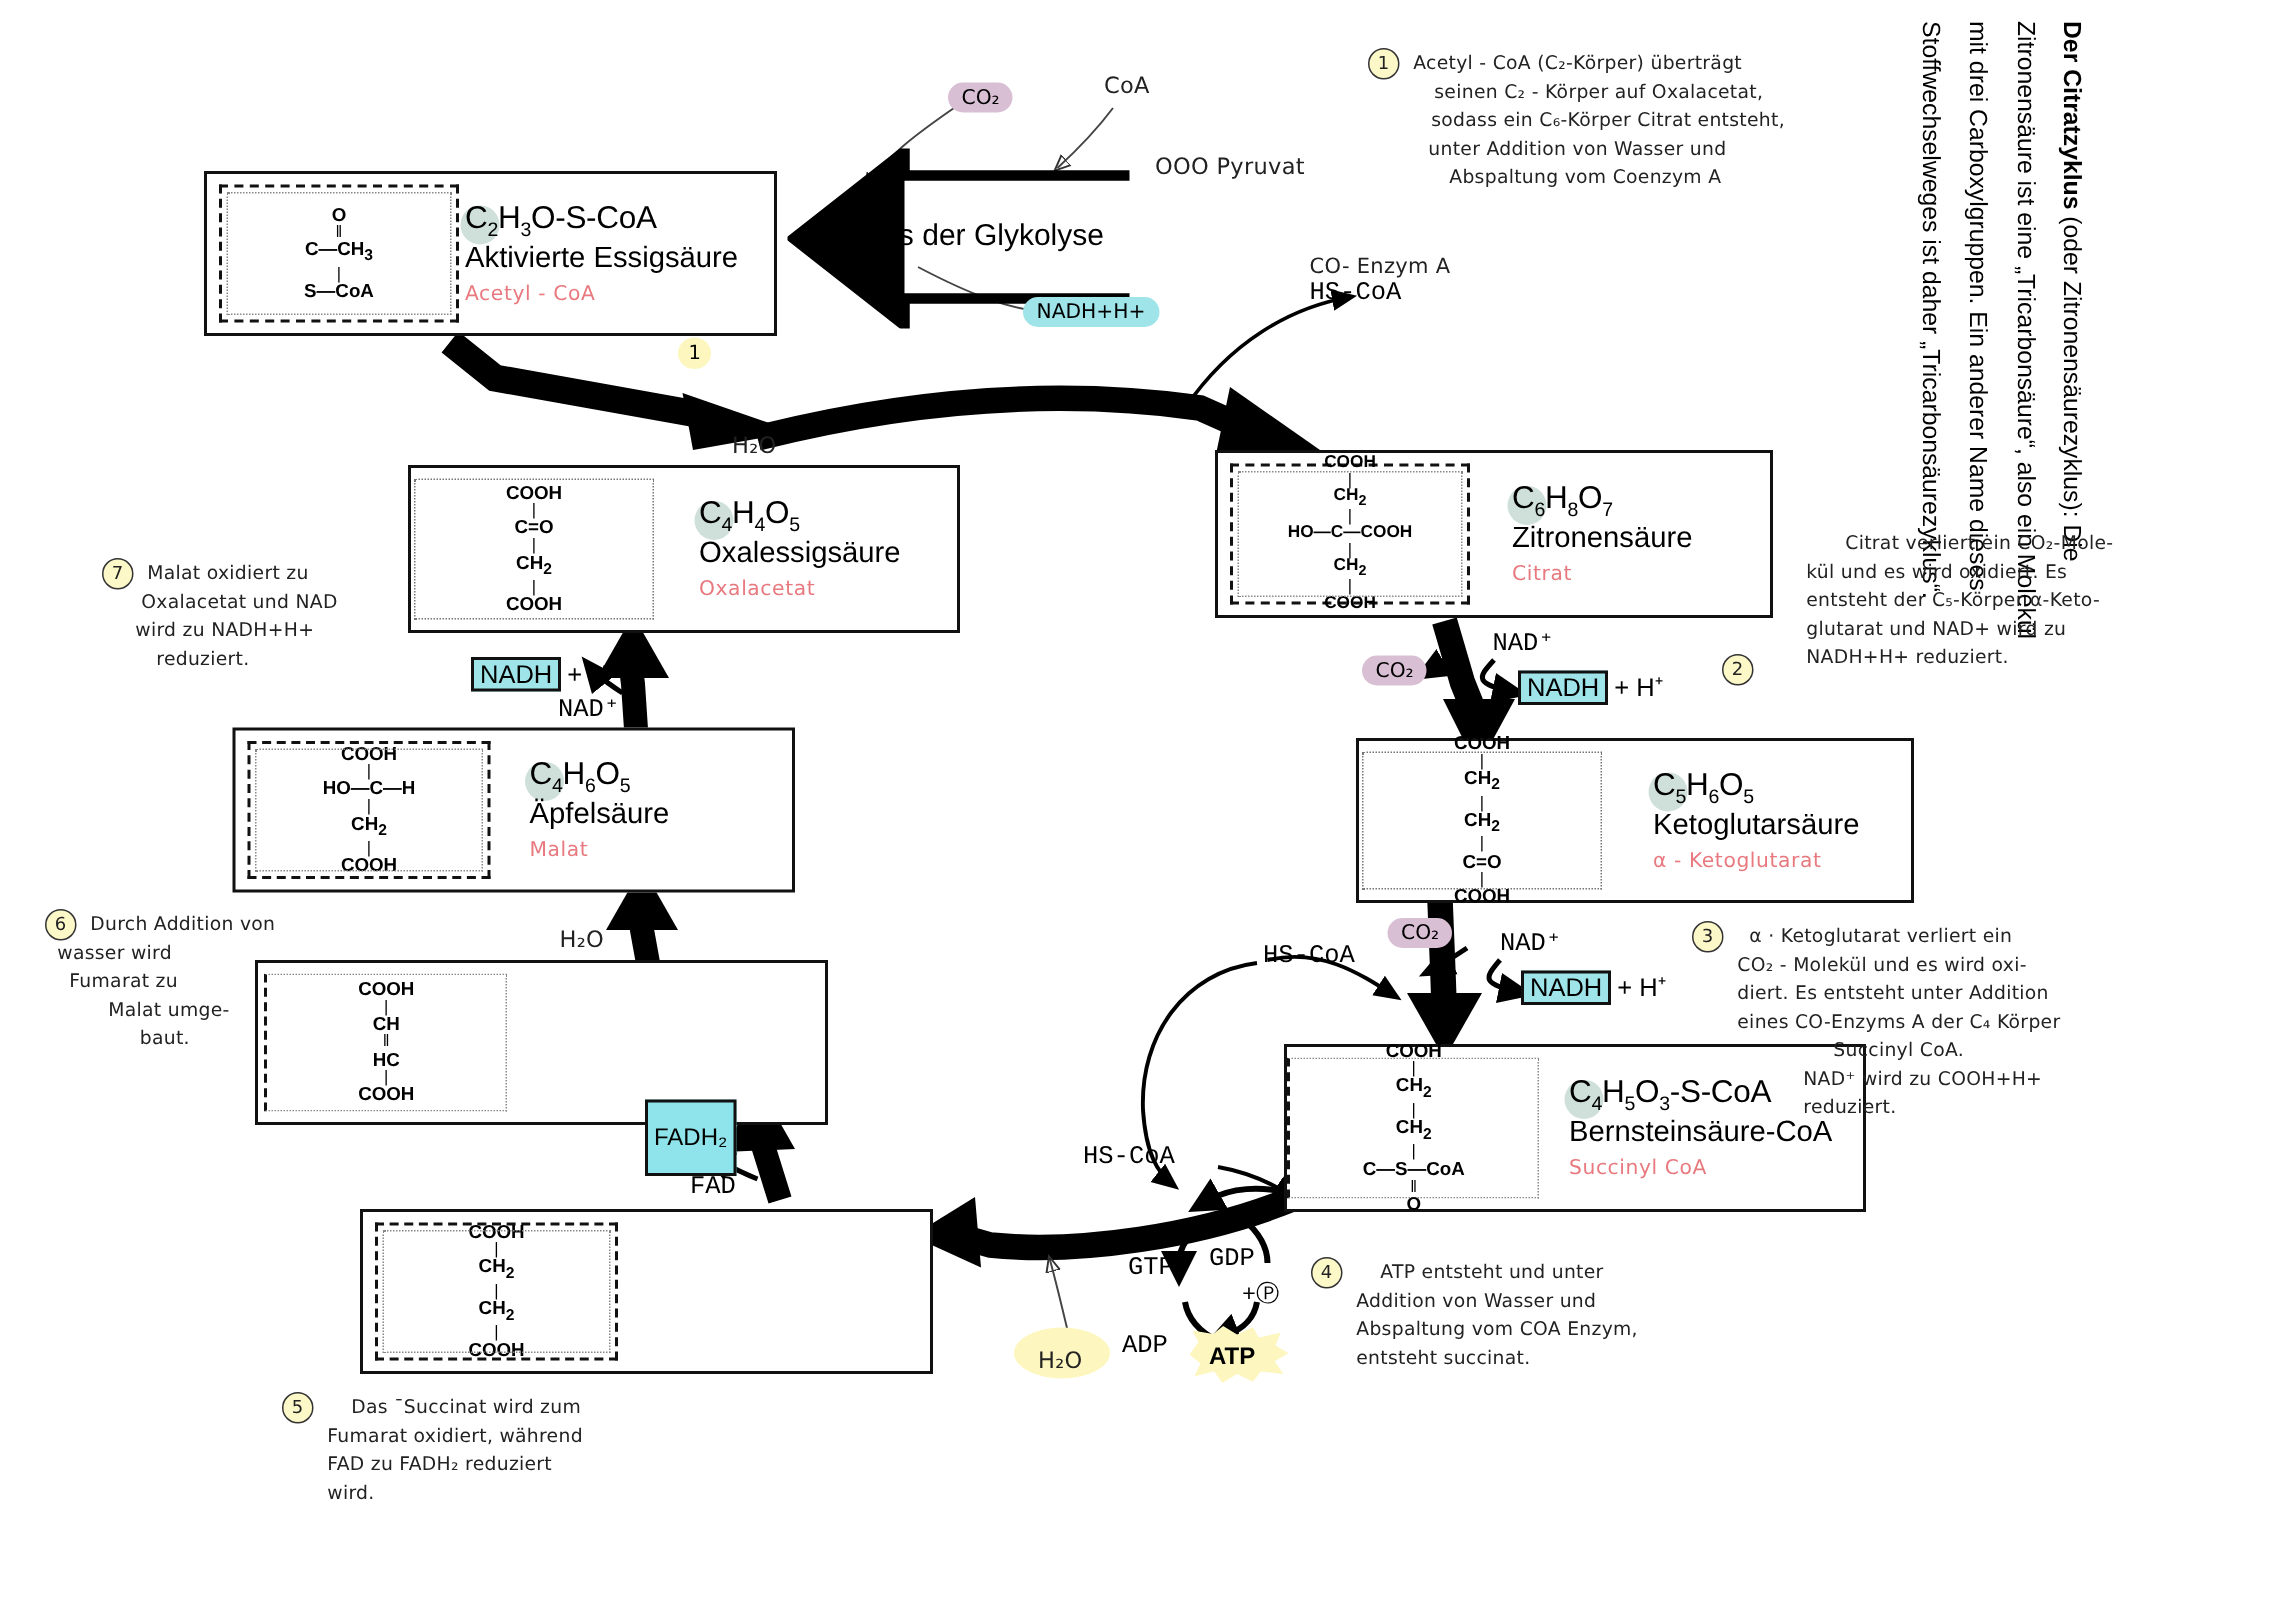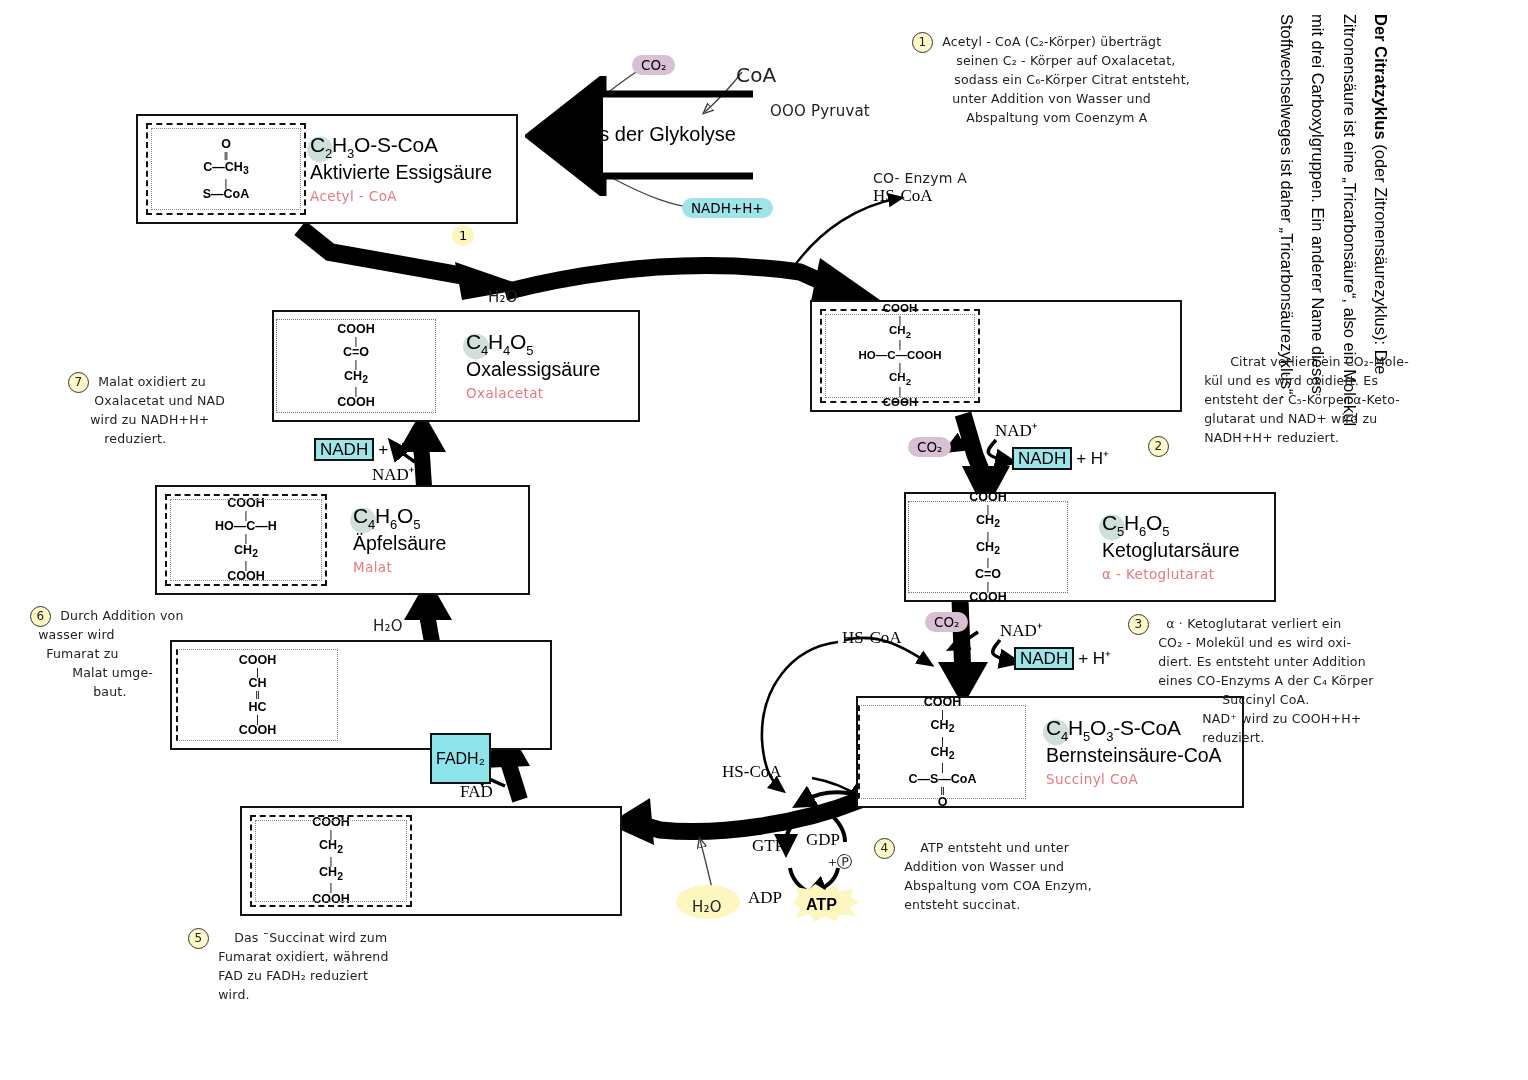--- a/index.html
+++ b/index.html
@@ -44,37 +44,37 @@
 
   .nadhgrp{position:absolute;white-space:nowrap;font-family:"Liberation Sans",sans-serif;}
   .nadhgrp .bg{position:absolute;left:-2px;top:1px;right:-4px;bottom:1px;background:#8ee4ea;border-radius:10px;z-index:-1;}
   .nadhgrp .boxed{border:2px solid #111;padding:0px 4px;font-size:17px;background:#9fe4e8;}
   .nadhgrp .plus{font-size:17px;padding-left:4px;}
 
   .fadh{position:absolute;white-space:nowrap;}
   .fadh .boxed{border:2px solid #111;padding:15px 4px;font-size:16px;background:#8ee4ea;
                font-family:"Liberation Sans",sans-serif;}
 
-  .plain{position:absolute;font-family:Liberation Serif, serif;font-size:17px;white-space:nowrap;}
+  .plain{position:absolute;font-family:Liberation Mono, monospace;font-size:17px;white-space:nowrap;}
   .plain.small{font-size:15.5px;}
 
   
   .ncirc{display:inline-block;width:19px;height:19px;border:1.3px solid #333;border-radius:50%;
          text-align:center;line-height:18px;font-size:12px;background:#fdf8c8;
          font-family:"DejaVu Sans",sans-serif;margin-right:5px;vertical-align:top;}
   .note{position:absolute;}
   .note .body{display:inline-block;vertical-align:top;}
 
   
   #side{position:absolute;left:1396px;top:14px;width:420px;height:120px;
         transform:rotate(90deg);transform-origin:0 0;font-size:16.5px;line-height:1.9;}
   #side b{font-weight:bold;}
 
   
-  #glyk{position:absolute;left:525px;top:76px;width:230px;height:120px;}
+  #glyk{position:absolute;left:525px;top:99px;width:230px;height:120px;}
   #glyk .lbl{position:absolute;left:52px;top:47px;font-size:20px;}
 
   svg.overlay{position:absolute;left:0;top:0;width:1528px;height:1080px;pointer-events:none;}
   .atp{position:absolute;font-family:"Liberation Sans",sans-serif;font-size:16px;font-weight:bold;}
   .starburst{position:absolute;width:66px;height:38px;background:#fdf7bf;
      clip-path:polygon(0% 50%,9% 28%,3% 8%,24% 14%,34% 0%,48% 15%,64% 2%,70% 20%,92% 12%,87% 34%,100% 48%,86% 62%,95% 84%,72% 80%,64% 98%,48% 84%,33% 100%,25% 80%,5% 88%,11% 66%);}
 </style>
 </head>
 <body>
 
@@ -159,21 +159,21 @@
 
   <div id="glyk">
     <svg width="230" height="120" viewBox="0 0 230 120">
       <path d="M228,18 L78,18 L78,2 L4,60 L78,118 L78,100 L228,100" fill="none" stroke="#000" stroke-width="7" stroke-linejoin="miter"></path>
       <path d="M78,2 L4,60 L78,118 Z" fill="#000"></path>
     </svg>
     <div class="lbl print">aus der Glykolyse</div>
   </div>
 
   <div class="pill purple" style="left:632px;top:55px;">CO₂</div>
-  <div class="abs hand" style="left:736px;top:60px;font-size:20px;text-align:right;">CoA</div>
+  <div class="abs hand" style="left:736px;top:46px;font-size:15px;text-align:right;">CoA</div>
   <div class="abs hand" style="left:770px;top:100px;font-size:15px;">OOO Pyruvat</div>
   <div class="pill cyan" style="left:682px;top:198px;">NADH+H+</div>
   <div class="pill yellow" style="left:452px;top:225px;">1</div>
 
   <div class="abs hand" style="left:873px;top:168px;font-size:14px;">CO- Enzym A</div>
   <div class="abs plain" style="left:873px;top:186px;">HS-CoA</div>
 
   <div class="mbox" style="left:136px;top:114px;width:382px;height:110px;">
     <div class="inner dash" style="width:160px;">
       <div class="struct">
@@ -216,20 +216,25 @@
         <span class="ln">COOH</span>
           <span class="bond">|</span>
         <span class="ln">CH<sub>2</sub></span>
           <span class="bond">|</span>
         <span class="ln">HO—C—COOH</span>
           <span class="bond">|</span>
         <span class="ln">CH<sub>2</sub></span>
           <span class="bond">|</span>
         <span class="ln">COOH</span>
       </div>
+    </div>
+    <div class="names" style="left:196px;">
+      <div class="formula"><span class="hl"></span>C<sub>6</sub>H<sub>8</sub>O<sub>7</sub></div>
+      <div class="cname">Zitronensäure</div>
+      <div class="shortname hand-red">Citrat</div>
     </div>
   </div>
 
   <div class="mbox" style="left:904px;top:492px;width:372px;height:110px;">
     <div class="inner" style="width:160px;left:2px;">
       <div class="struct">
         <span class="ln">COOH</span>
           <span class="bond">|</span>
         <span class="ln">CH<sub>2</sub></span>
           <span class="bond">|</span>

